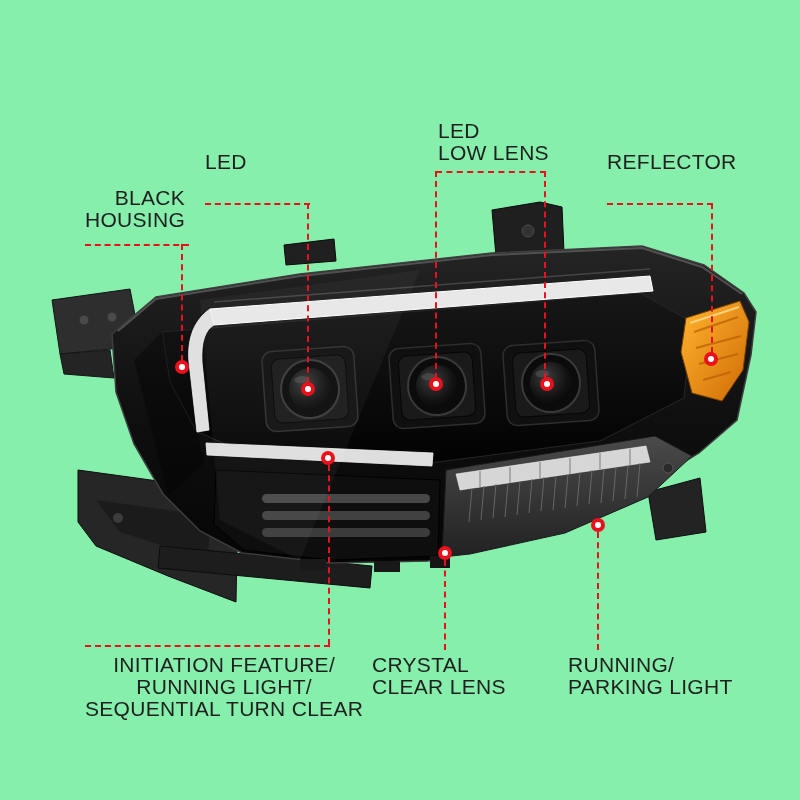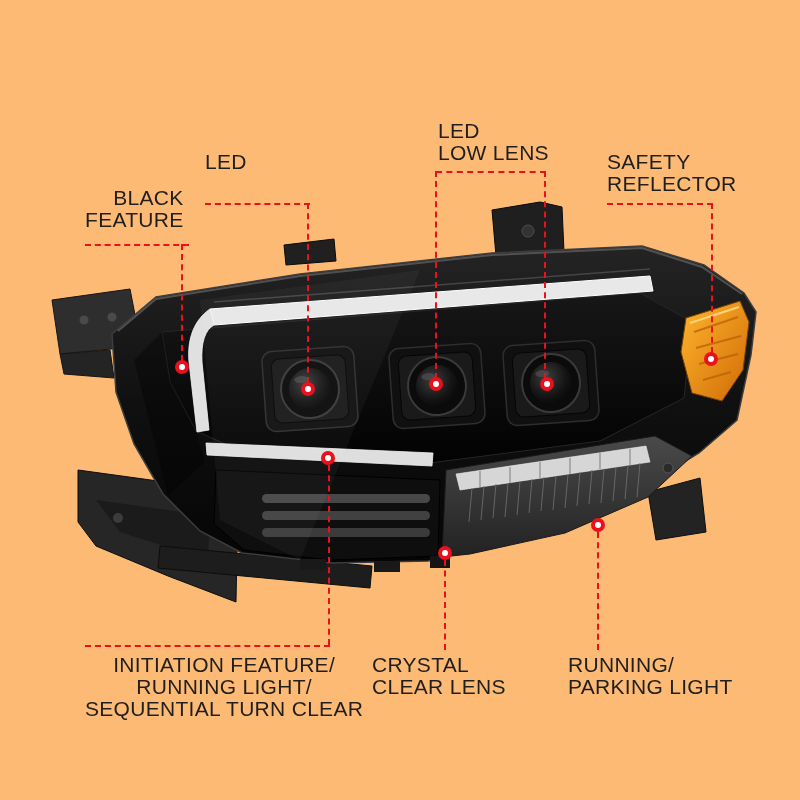--- a/index.html
+++ b/index.html
@@ -1,17 +1,17 @@
 <!DOCTYPE html>
 <html><head>
 <meta charset="utf-8">
 <style>
   html,body{margin:0;padding:0;background:#ffffff;}
   .stage{
-    position:relative;width:800px;height:800px;background:#fdba74;overflow:hidden;
+    position:relative;width:800px;height:800px;background:#86efac;overflow:hidden;
     font-family:"Liberation Sans",sans-serif;
     --red:#e8111c;
   }
   .art{position:absolute;left:0;top:0;}
 
   
   .callout{
     position:absolute;color:#1f1f1f;font-size:21px;line-height:22px;
     letter-spacing:.3px;white-space:nowrap;font-weight:400;
   }
@@ -176,26 +176,25 @@
   </svg>
 
   <div class="callout lbl-led-low-beam">
     <span class="co-line">LED</span>
     <span class="co-line">LOW LENS</span>
   </div>
   <div class="callout lbl-led-high-beam">
     <span class="co-line">LED</span>
   </div>
   <div class="callout lbl-safety-reflector">
-    <span class="co-line">SAFETY</span>
     <span class="co-line">REFLECTOR</span>
   </div>
   <div class="callout lbl-black-housing">
     <span class="co-line">BLACK</span>
-    <span class="co-line">FEATURE</span>
+    <span class="co-line">HOUSING</span>
   </div>
   <div class="callout lbl-initiation">
     <span class="co-line">INITIATION FEATURE/</span>
     <span class="co-line">RUNNING LIGHT/</span>
     <span class="co-line">SEQUENTIAL TURN CLEAR</span>
   </div>
   <div class="callout lbl-crystal">
     <span class="co-line">CRYSTAL</span>
     <span class="co-line">CLEAR LENS</span>
   </div>

